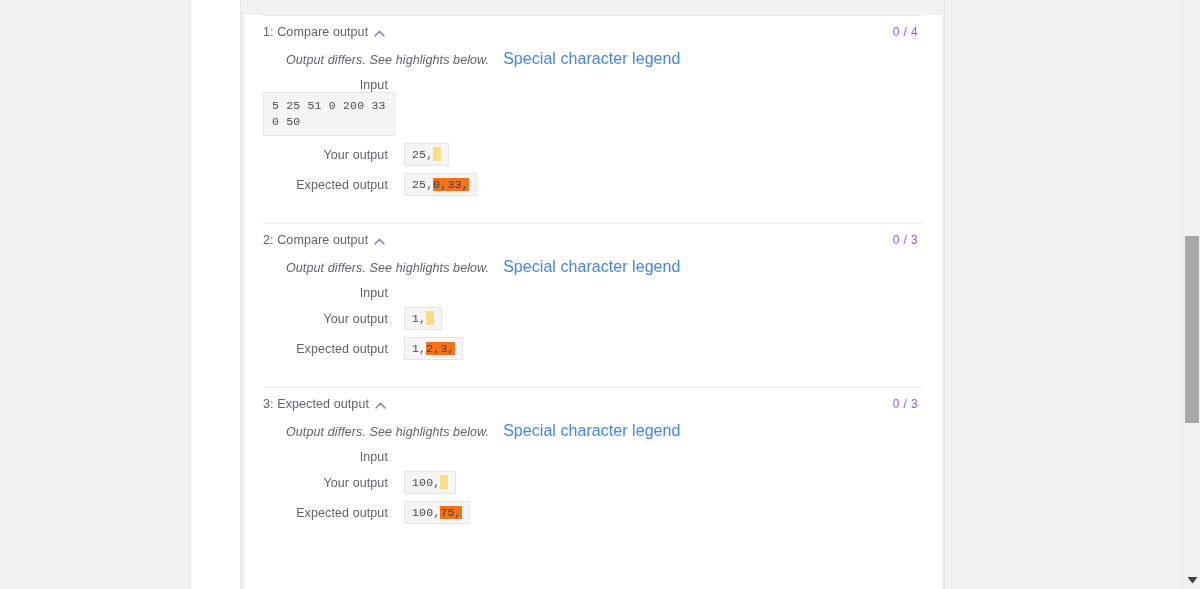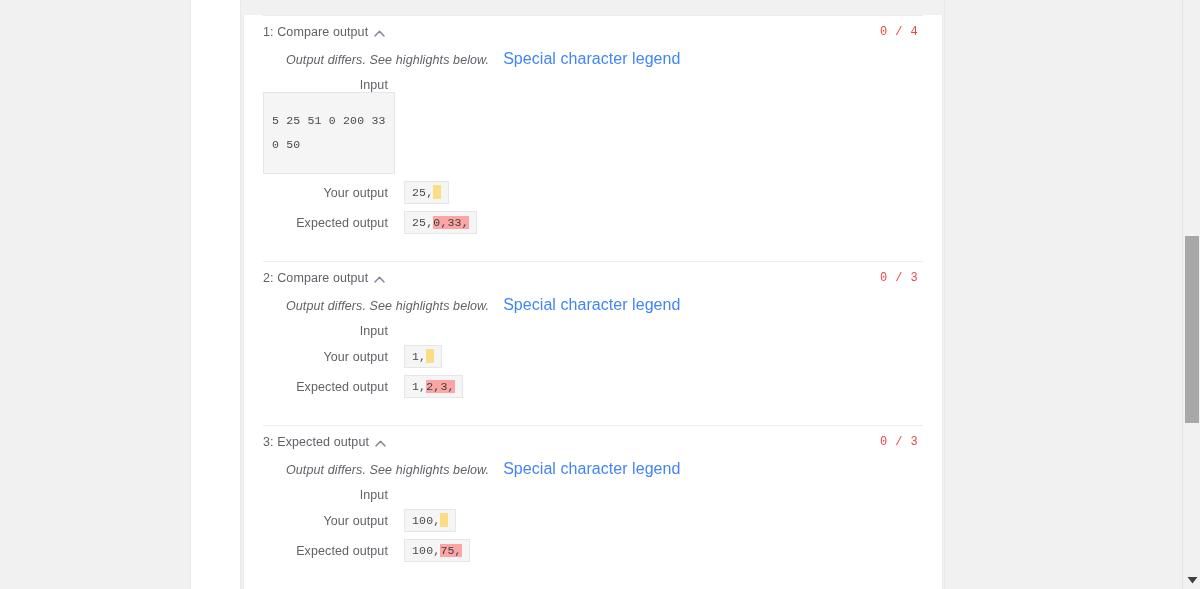--- a/index.html
+++ b/index.html
@@ -110,24 +110,23 @@
     margin-left: 6px;
     display: inline-flex;
     align-items: center;
     position: relative;
     top: 1px;
   }
   .chevron svg { display: block; }
   .section-score {
     margin-left: auto;
     font-size: 12px;
-    color: #ef4444;
+    color: #8b5cf6;
     letter-spacing: .4px;
     white-space: nowrap;
-    font-family: Liberation Mono, monospace;
   }
 
   .section-body {
     padding: 0 24px 20px 19px;
   }
 
   .status-row {
     display: flex;
     align-items: baseline;
     padding-left: 23px;
@@ -166,33 +165,33 @@
     flex: 0 0 auto;
     letter-spacing: .1px;
   }
 
   .code-box {
     background: #f5f5f5;
     border: 1px solid #e6e6e6;
     font-family: "Liberation Mono", monospace;
     font-size: 11.5px;
     color: #4a4a4a;
-    line-height: 24px;
-    padding: 16px 8px;
+    line-height: 16px;
+    padding: 5px 8px;
     white-space: pre;
     display: inline-block;
     letter-spacing: .2px;
   }
   .code-box.single {
     padding: 3px 7px;
     line-height: 15px;
   }
 
   .hl {
-    background: #fca5a5;
+    background: #f97316;
     color: #3c3c3c;
   }
   .hl-block {
     background: #fbdd86;
     display: inline-block;
     width: 8px;
     height: 14px;
     vertical-align: -3px;
   }
 </style>

